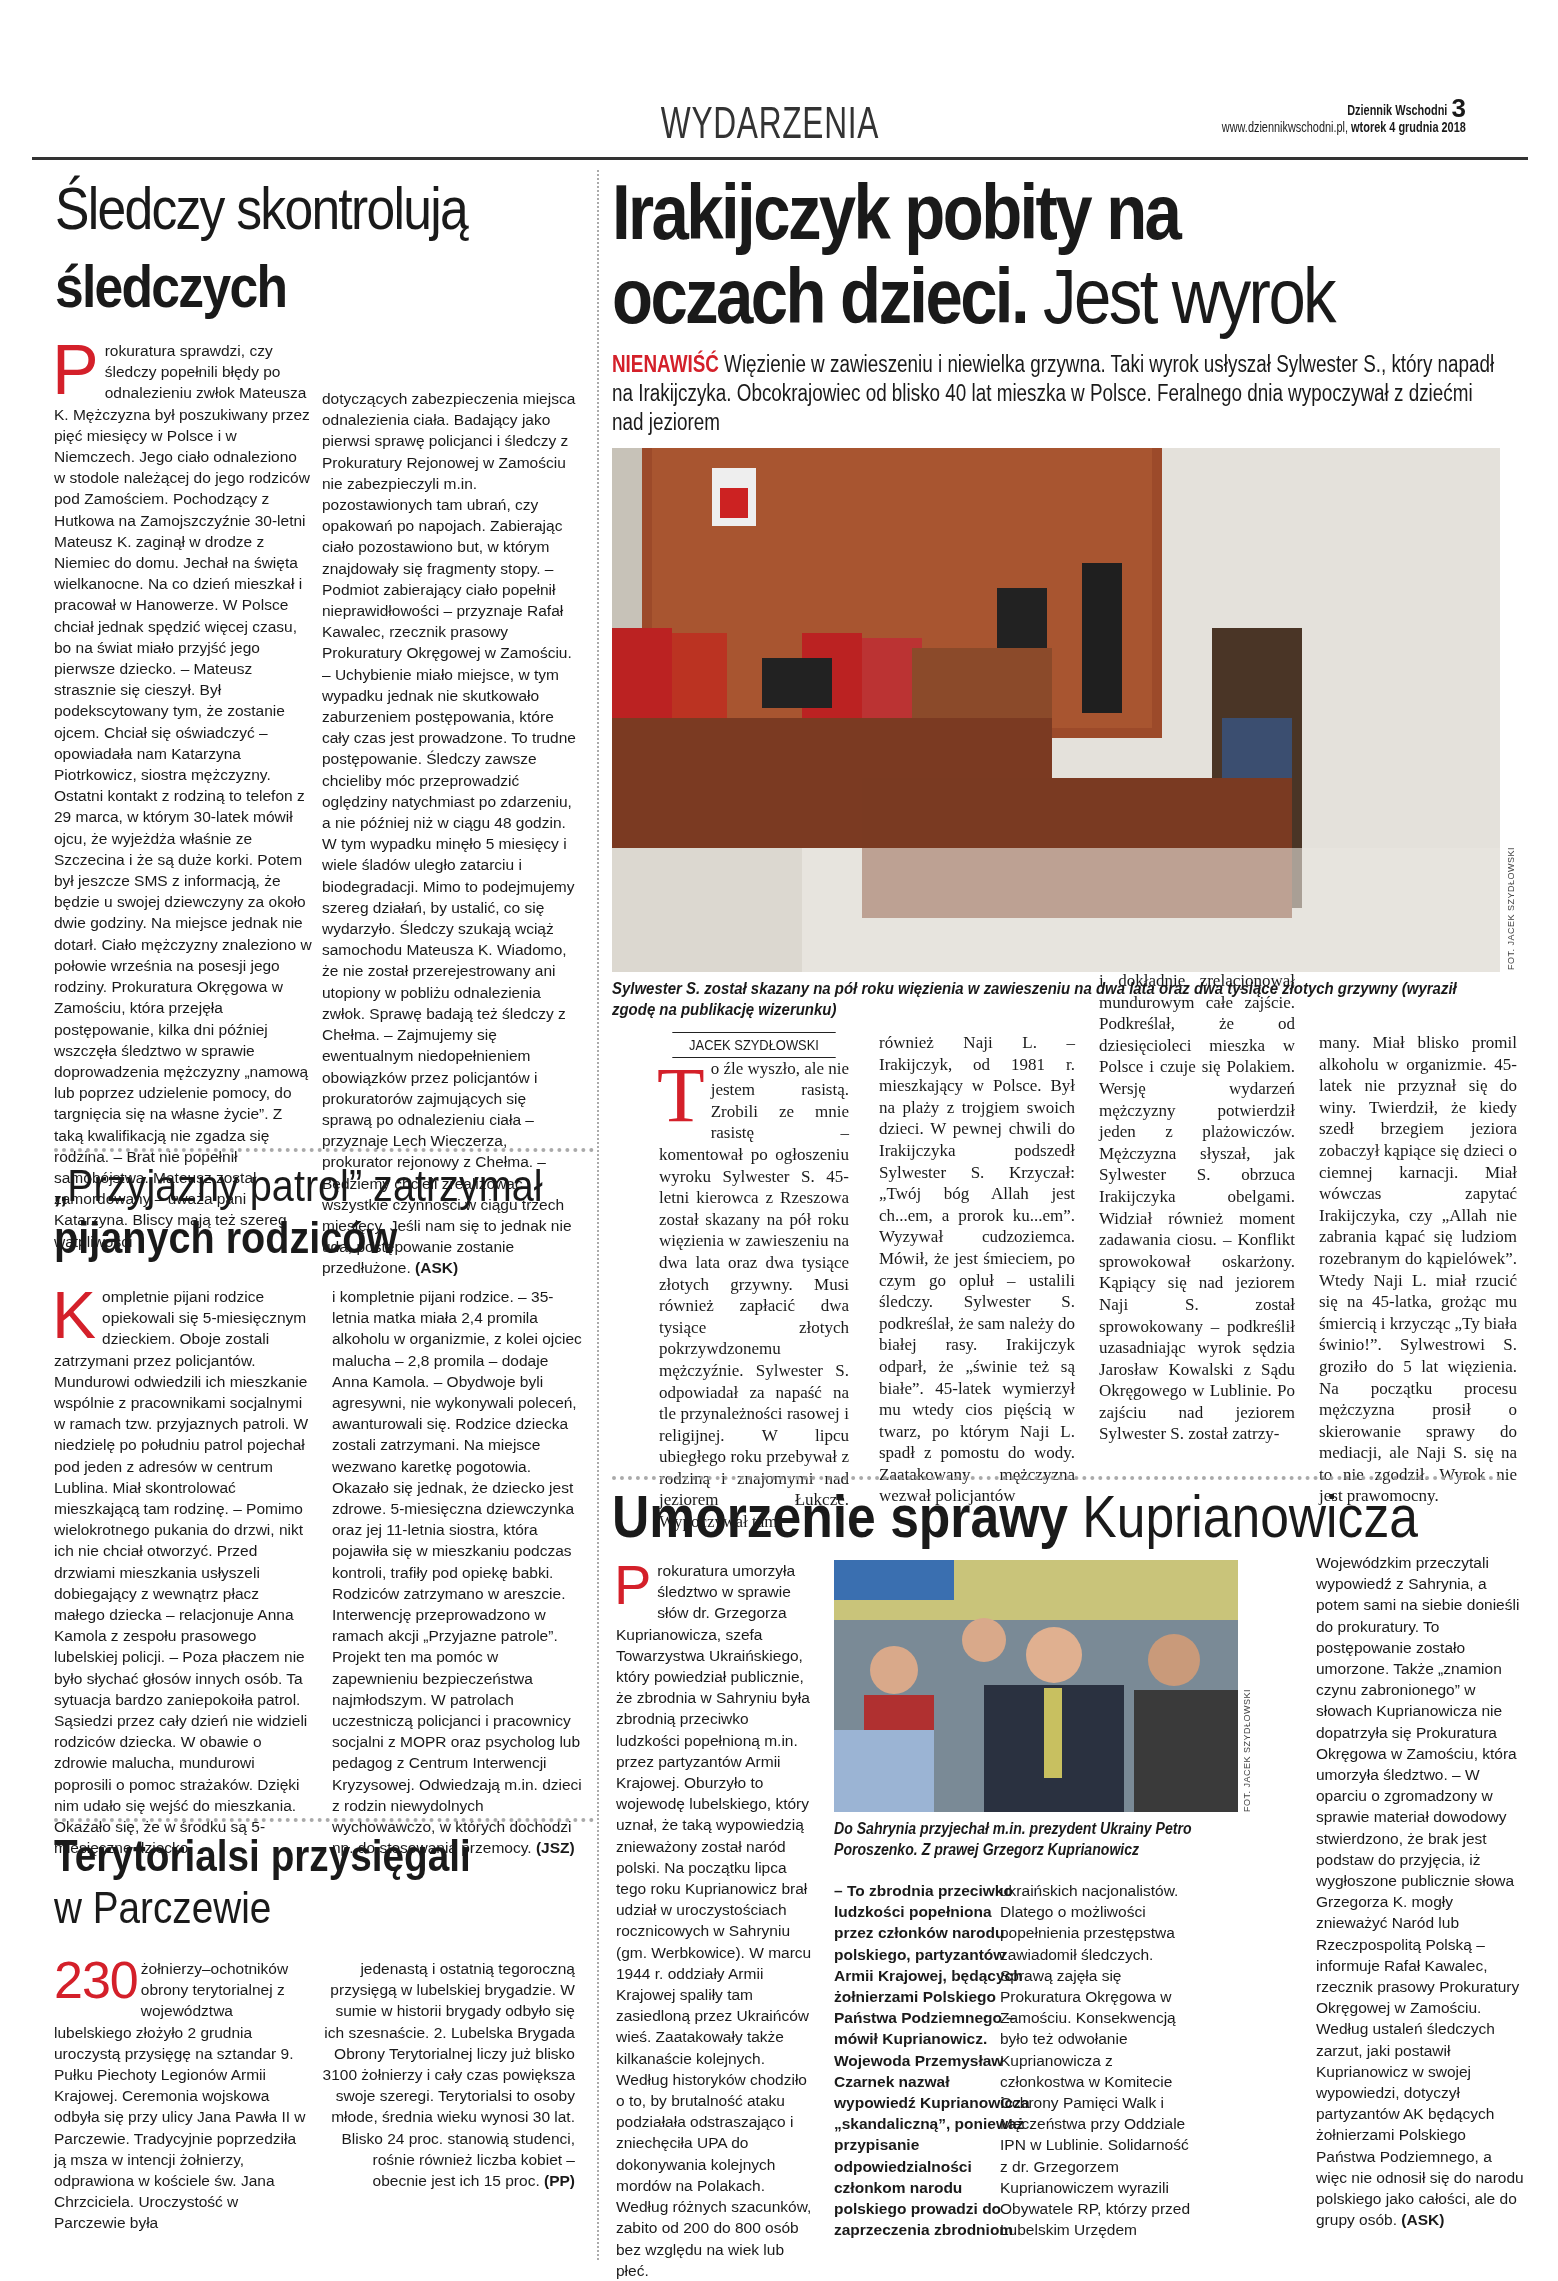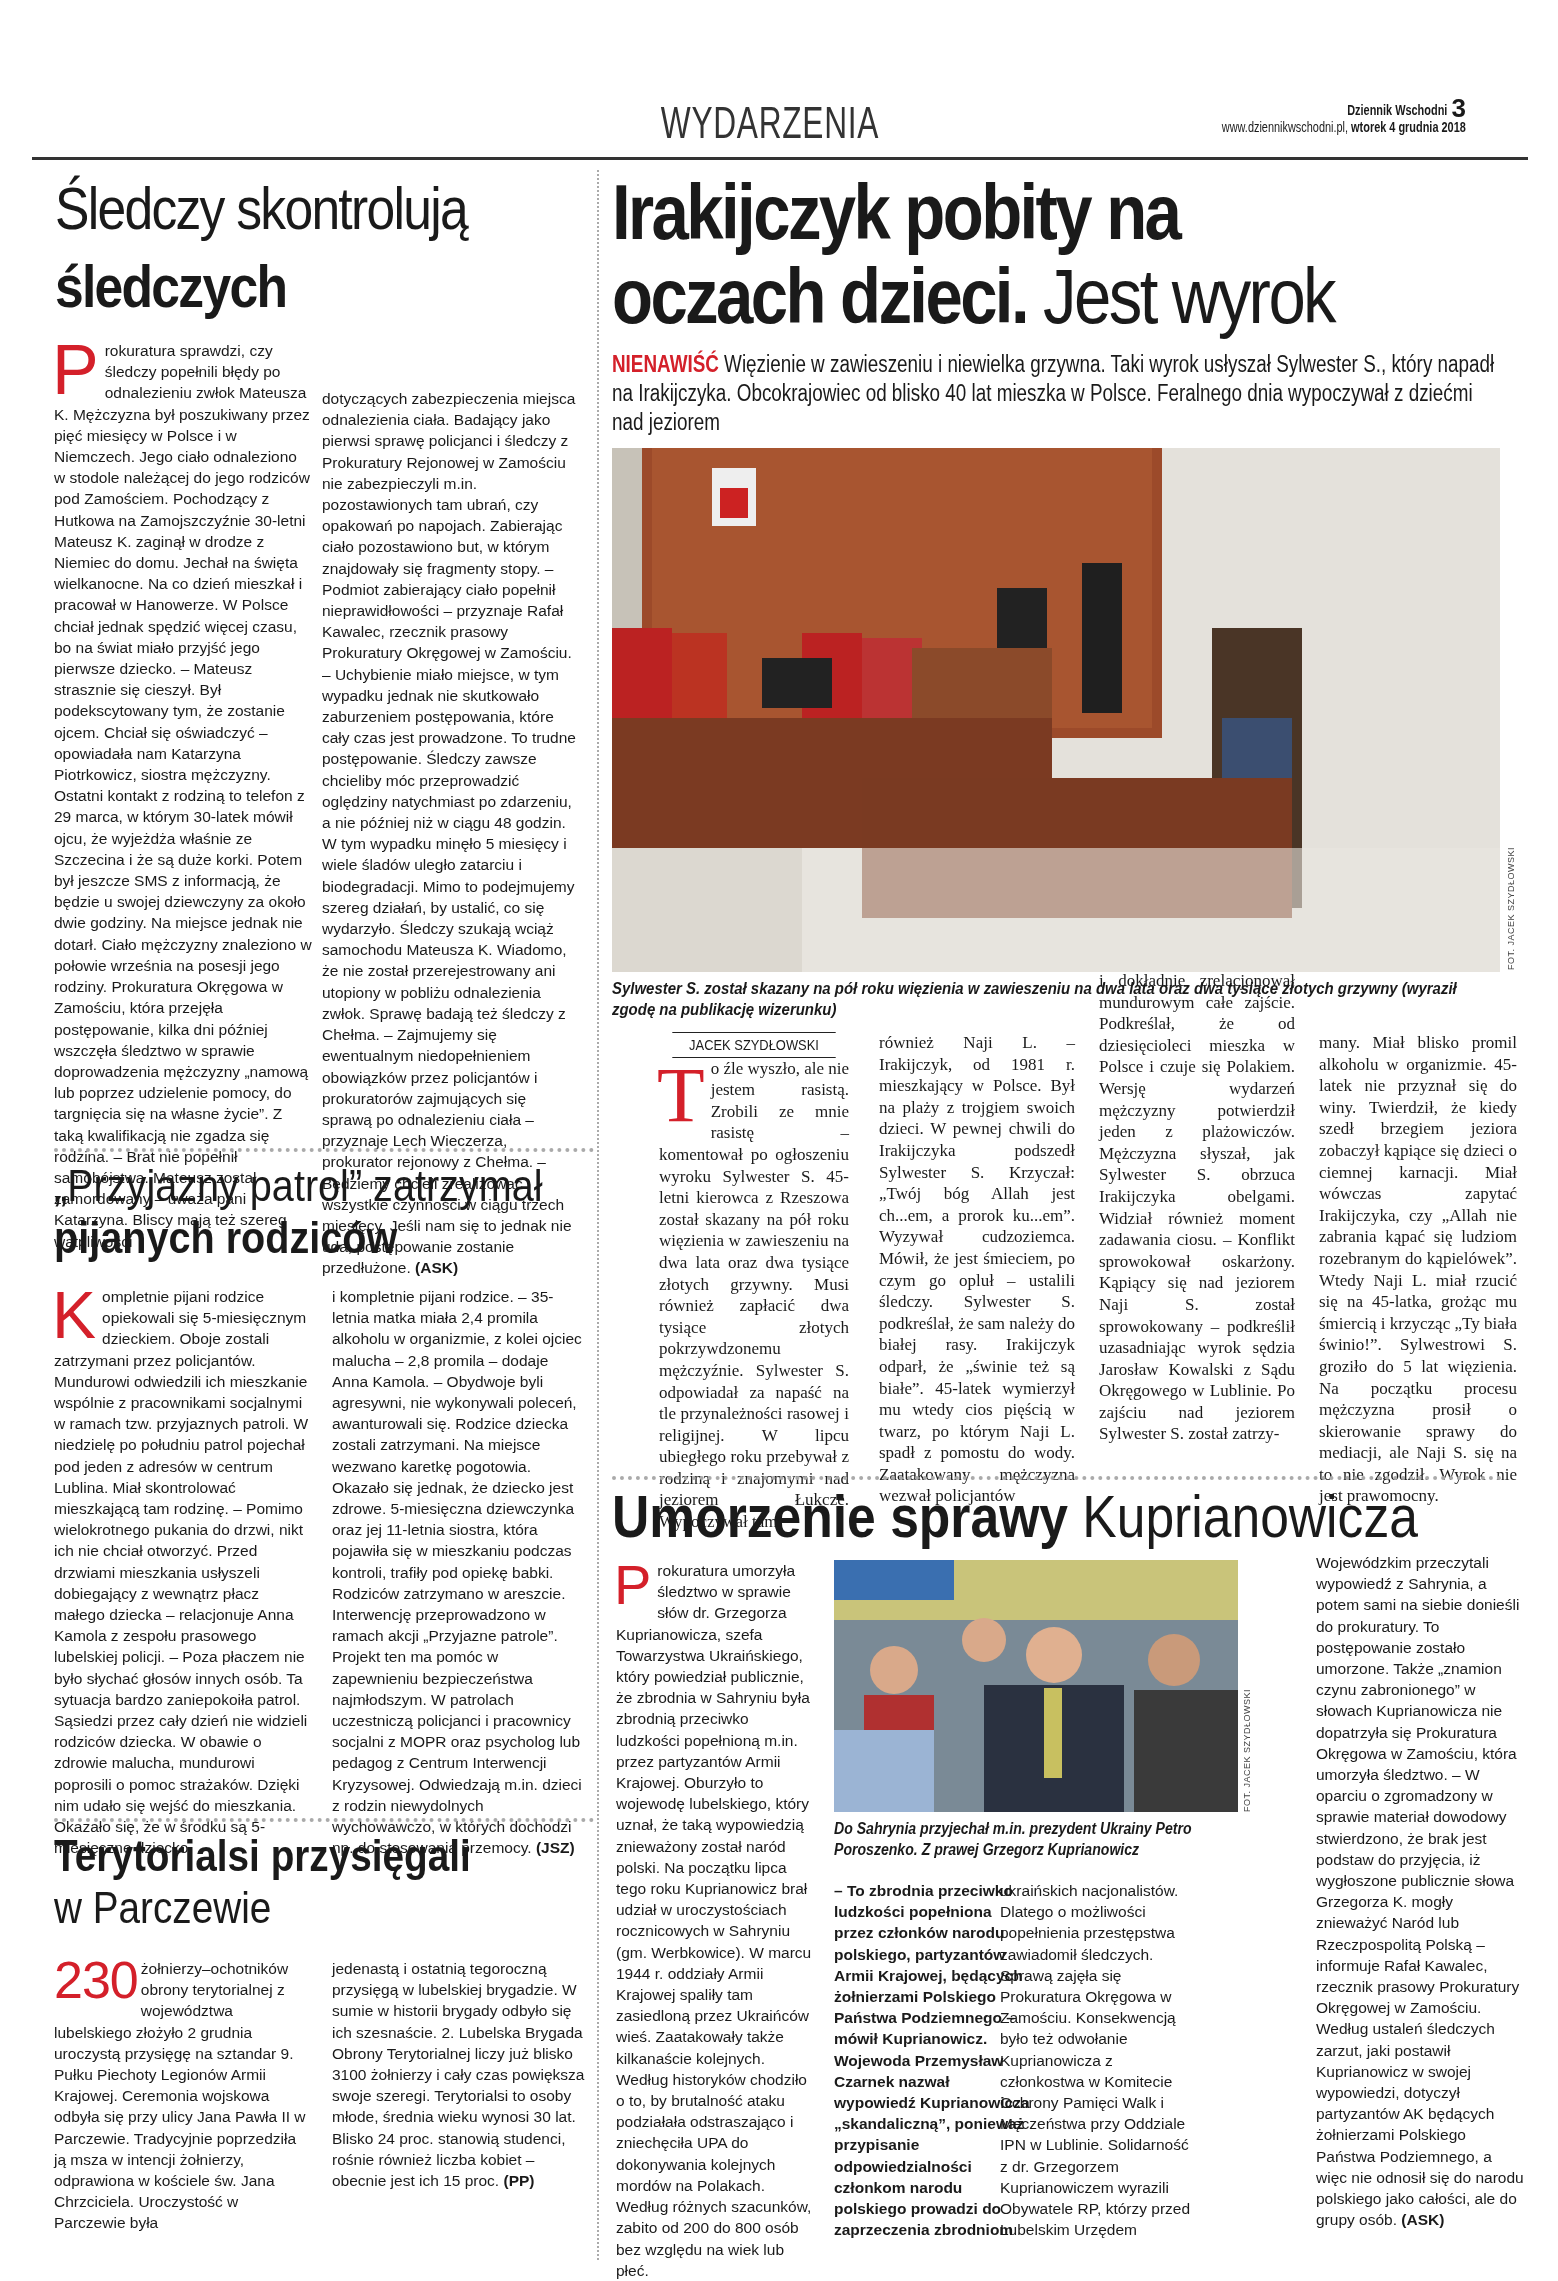--- a/index.html
+++ b/index.html
@@ -82,21 +82,21 @@
 <div class="abs hdots" style="left:54px; top:1818px; width:540px;"></div>
 
 <div class="abs sans" style="left:54px; top:1830px; width:560px; font-size:44px; line-height:52px; transform:scaleX(0.88); transform-origin:left; white-space:nowrap;">
   <div class="h-bold">Terytorialsi przysięgali</div>
   <div class="h-light">w Parczewie</div>
 </div>
 <div class="col sans body-sans" style="left:54px; top:1958px; width:258px;">
   <span class="big-num">230</span>
   <span>żołnierzy–ochotników obrony terytorialnej z województwa lubelskiego złożyło 2 grudnia uroczystą przysięgę na sztandar 9. Pułku Piechoty Legionów Armii Krajowej. Ceremonia wojskowa odbyła się przy ulicy Jana Pawła II w Parczewie. Tradycyjnie poprzedziła ją msza w intencji żołnierzy, odprawiona w kościele św. Jana Chrzciciela. Uroczystość w Parczewie była</span>
 </div>
-<div class="col sans body-sans" style="left:332px; top:1958px; width:255px;">
+<div class="col sans body-sans" style="left:320px; top:1958px; width:255px;text-align:right;">
   <span>jedenastą i ostatnią tegoroczną przysięgą w lubelskiej brygadzie. W sumie w historii brygady odbyło się ich szesnaście. 2. Lubelska Brygada Obrony Terytorialnej liczy już blisko 3100 żołnierzy i cały czas powiększa swoje szeregi. Terytorialsi to osoby młode, średnia wieku wynosi 30 lat. Blisko 24 proc. stanowią studenci, rośnie również liczba kobiet – obecnie jest ich 15 proc.</span>
   <span class="sig">(PP)</span>
 </div>
 
 <div class="abs sans hl-main">
   <div class="h-bold">Irakijczyk pobity na</div>
   <div><span class="h-bold">oczach dzieci.</span> <span class="h-light">Jest wyrok</span></div>
 </div>
 <div class="abs sans lead">
   <span class="kicker">NIENAWIŚĆ</span>

